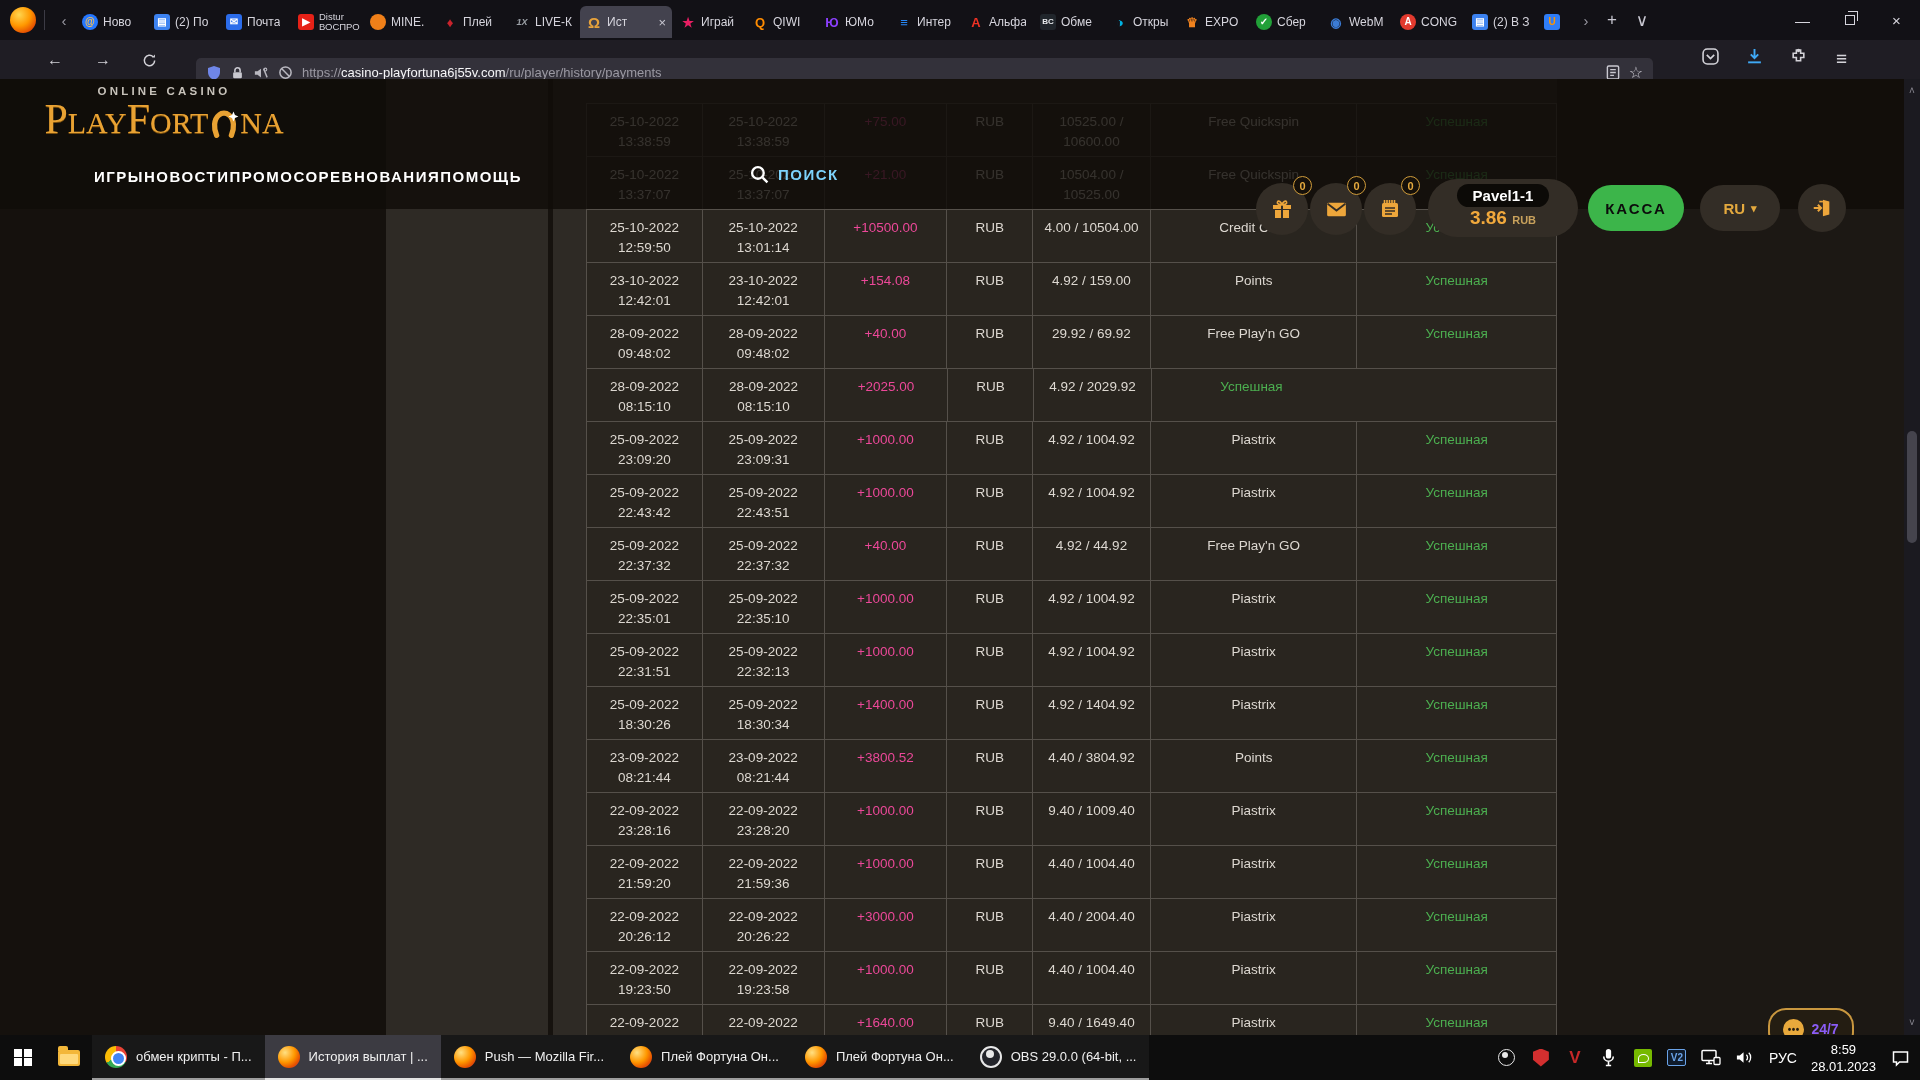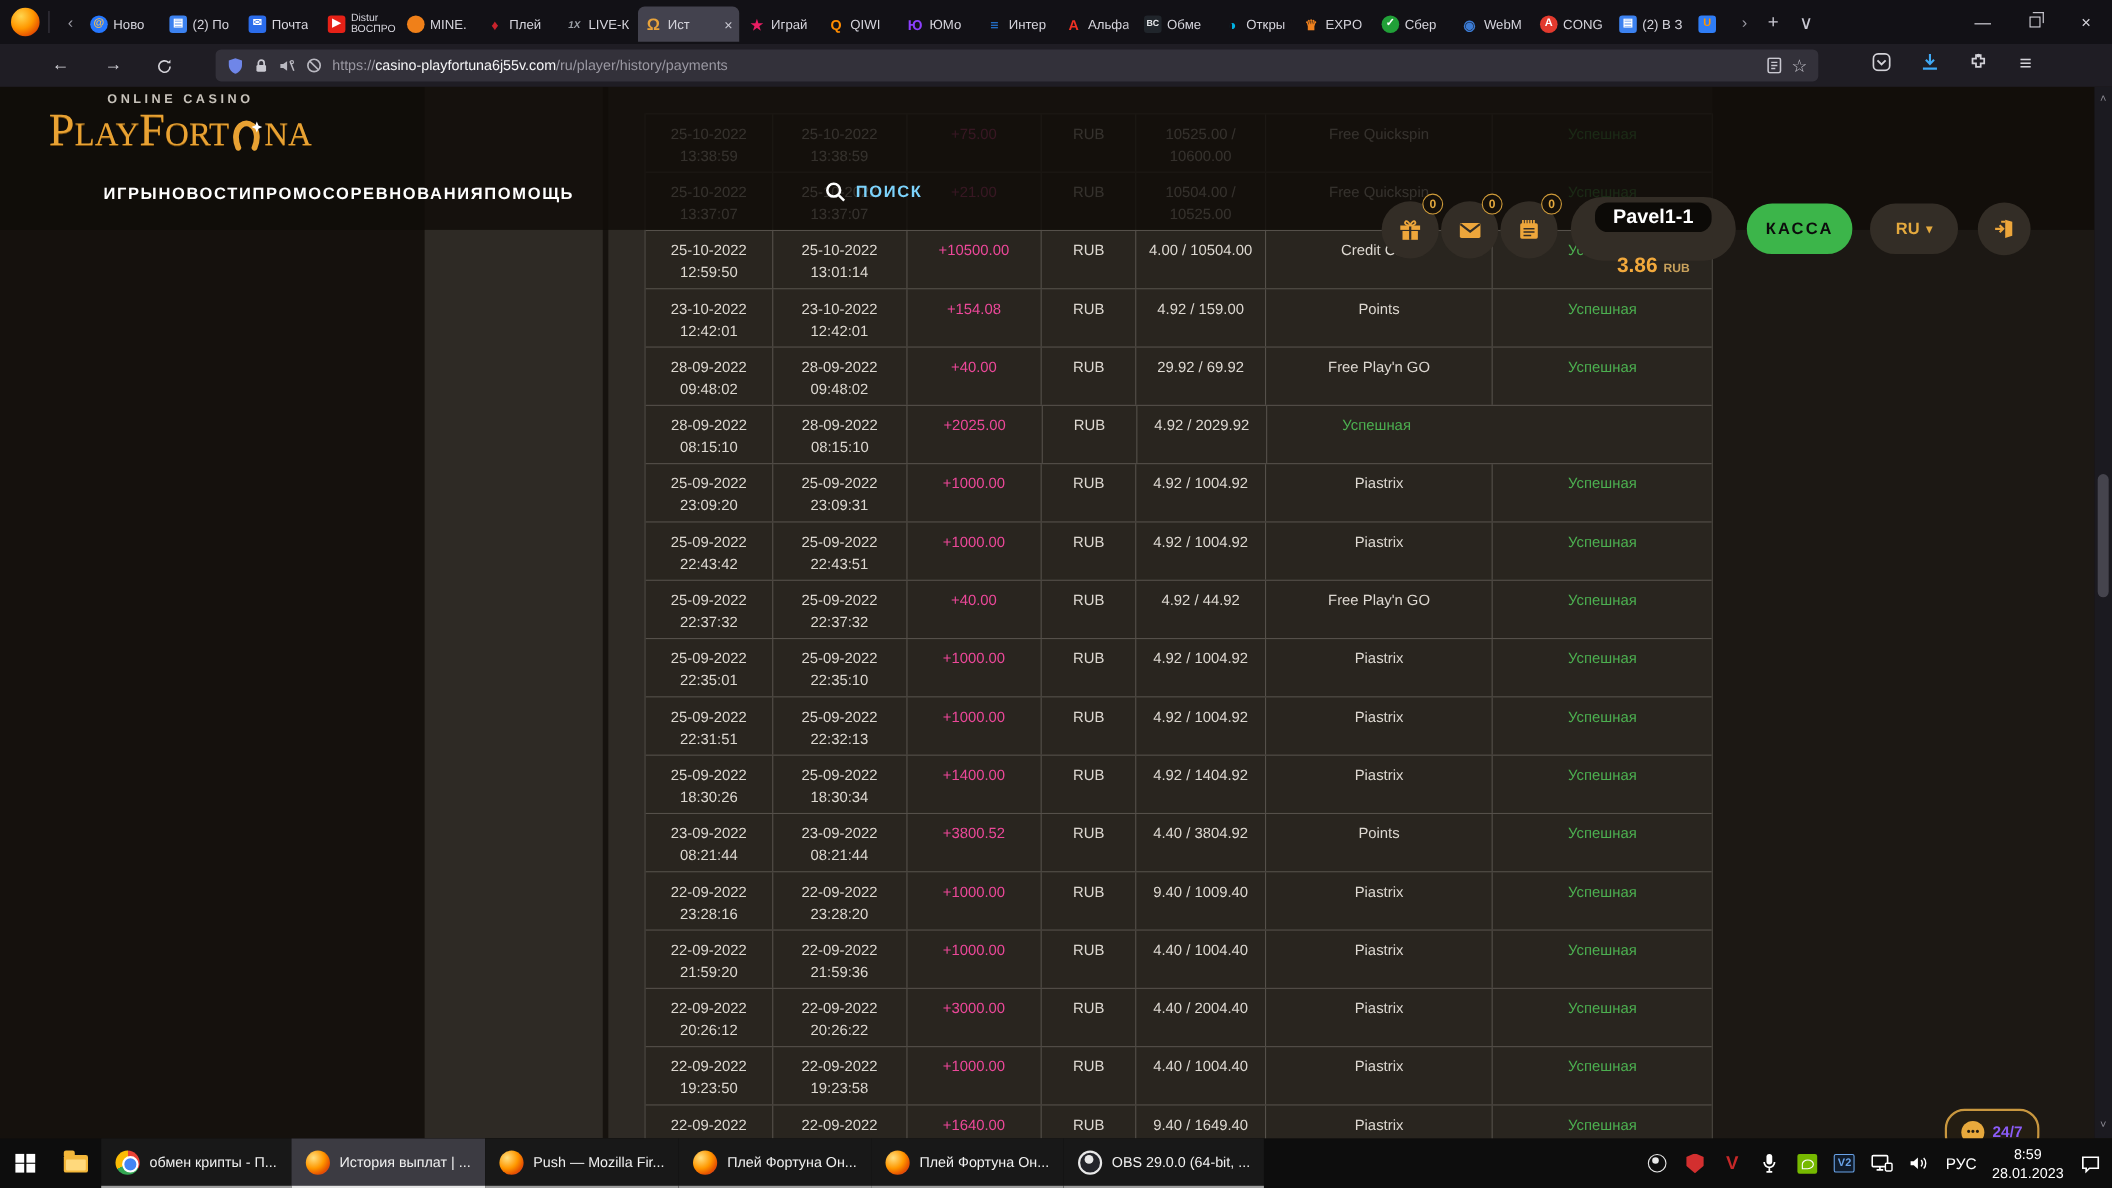--- a/index.html
+++ b/index.html
@@ -23,21 +23,21 @@
   .tclose{color:#c9c8d2;font-size:13px;margin-left:auto}
   .newtab,.alltabs{color:#c9c8d2;font-size:17px;width:30px;text-align:center;flex:none}
   .wincontrols{position:absolute;right:0;top:0;height:40px;display:flex}
   .winbtn{width:47px;height:40px;display:flex;align-items:center;justify-content:center;color:#d6d5dd;font-size:15px}
   .restore-glyph{width:10px;height:10px;border:1.3px solid #d6d5dd;position:relative}
   .restore-glyph::before{content:'';position:absolute;left:2px;top:-4.6px;width:9px;height:9px;border:1.3px solid #d6d5dd;border-left:none;border-bottom:none}
 
   
   .toolbar{position:absolute;top:40px;left:0;width:1920px;height:39px;background:#1f1d24}
   .navbtn{position:absolute;top:7px;width:26px;height:26px;color:#d3d2d8;font-size:16px;display:flex;align-items:center;justify-content:center}
-  .urlbar{position:absolute;left:196px;top:5px;width:1457px;height:29px;background:#33313a;border-radius:5px;display:flex;align-items:center;padding:0 10px;gap:9px}
+  .urlbar{position:absolute;left:196px;top:18px;width:1457px;height:29px;background:#33313a;border-radius:5px;display:flex;align-items:center;padding:0 10px;gap:9px}
   .urlicon{flex:none;display:flex;align-items:center}
   .urltext{font-size:13px;color:#f6f6f8;white-space:nowrap;overflow:hidden;flex:1}
   .urldim{color:#9a98a2}
   .toolico{position:absolute;top:8px;color:#d3d2d8;font-size:15px}
 
   
   .page{position:absolute;top:79px;left:0;width:1920px;height:956px;background:#15110d;overflow:hidden}
   .band{position:absolute;left:386px;top:0;width:1171px;height:956px;background:#2e2a25}
   .groove{position:absolute;left:548px;top:0;width:5px;height:956px;background:#16120e}
   .rightvoid{position:absolute;left:1557px;top:0;width:347px;height:956px;background:#1c1814}
@@ -59,22 +59,22 @@
   .brand .sp{width:7px}
   .shoe{position:relative;top:6px;margin:0 1px}
   .mainnav{position:absolute;left:94px;top:89px;display:flex;}
   .mainnav span{font-size:15px;font-weight:bold;letter-spacing:1.5px;color:#fff;white-space:nowrap}
   .searchbox{position:absolute;left:750px;top:86px;display:flex;align-items:center;gap:9px}
   .searchbox span{font-size:15px;font-weight:bold;letter-spacing:1.5px;color:#7dd3fc}
 
   .hcirc{position:absolute;top:104px;width:52px;height:52px;border-radius:50%;background:#332d26;display:flex;align-items:center;justify-content:center}
   .badge{position:absolute;top:-7px;right:-4px;width:19px;height:19px;border-radius:50%;border:1.5px solid #cf9b3a;background:#15100a;color:#e4a93e;font-size:11px;font-weight:bold;display:flex;align-items:center;justify-content:center}
   .userbox{position:absolute;left:1428px;top:100px;width:150px;height:58px;border-radius:29px;background:#332d26;text-align:center}
-  .userpill{display:inline-block;margin-top:5px;background:#0c0a07;border-radius:12px;padding:3px 16px;color:#fff;font-size:18px;font-weight:bold}
-  .balance{margin-top:20px;color:#f2a93c;font-size:19px;font-weight:bold}
+  .userpill{display:inline-block;margin-top:5px;background:#0c0a07;border-radius:12px;padding:3px 16px;color:#fff;font-size:15px;font-weight:bold}
+  .balance{margin-top:0;color:#f2a93c;font-size:19px;font-weight:bold}
   .balance em{font-style:normal;font-size:11px;color:#c8a15c;font-weight:bold}
   .cashier{position:absolute;left:1588px;top:106px;width:96px;height:46px;border-radius:23px;background:#3cb54a;color:#0c0c0c;font-size:15px;font-weight:bold;letter-spacing:2px;display:flex;align-items:center;justify-content:center}
   .langbtn{position:absolute;left:1700px;top:106px;width:80px;height:46px;border-radius:23px;background:#332d26;color:#e4a93e;font-size:15px;font-weight:bold;display:flex;align-items:center;justify-content:center;gap:6px}
   .exitbtn{position:absolute;left:1798px;top:105px;width:48px;height:48px;border-radius:50%;background:#332d26;display:flex;align-items:center;justify-content:center}
 
   
   .chatpill{position:absolute;left:1768px;top:929px;width:86px;height:42px;border:2px solid #c9973f;border-radius:18px;background:#241d12;display:flex;align-items:center;justify-content:center;gap:7px;z-index:6}
   .chatbub{width:21px;height:21px;border-radius:50%;background:#e8a93c;color:#241d12;font-size:10px;font-weight:bold;display:flex;align-items:center;justify-content:center;letter-spacing:.5px}
   .chatpill b{color:#8b5cf6;font-size:14px}
 

